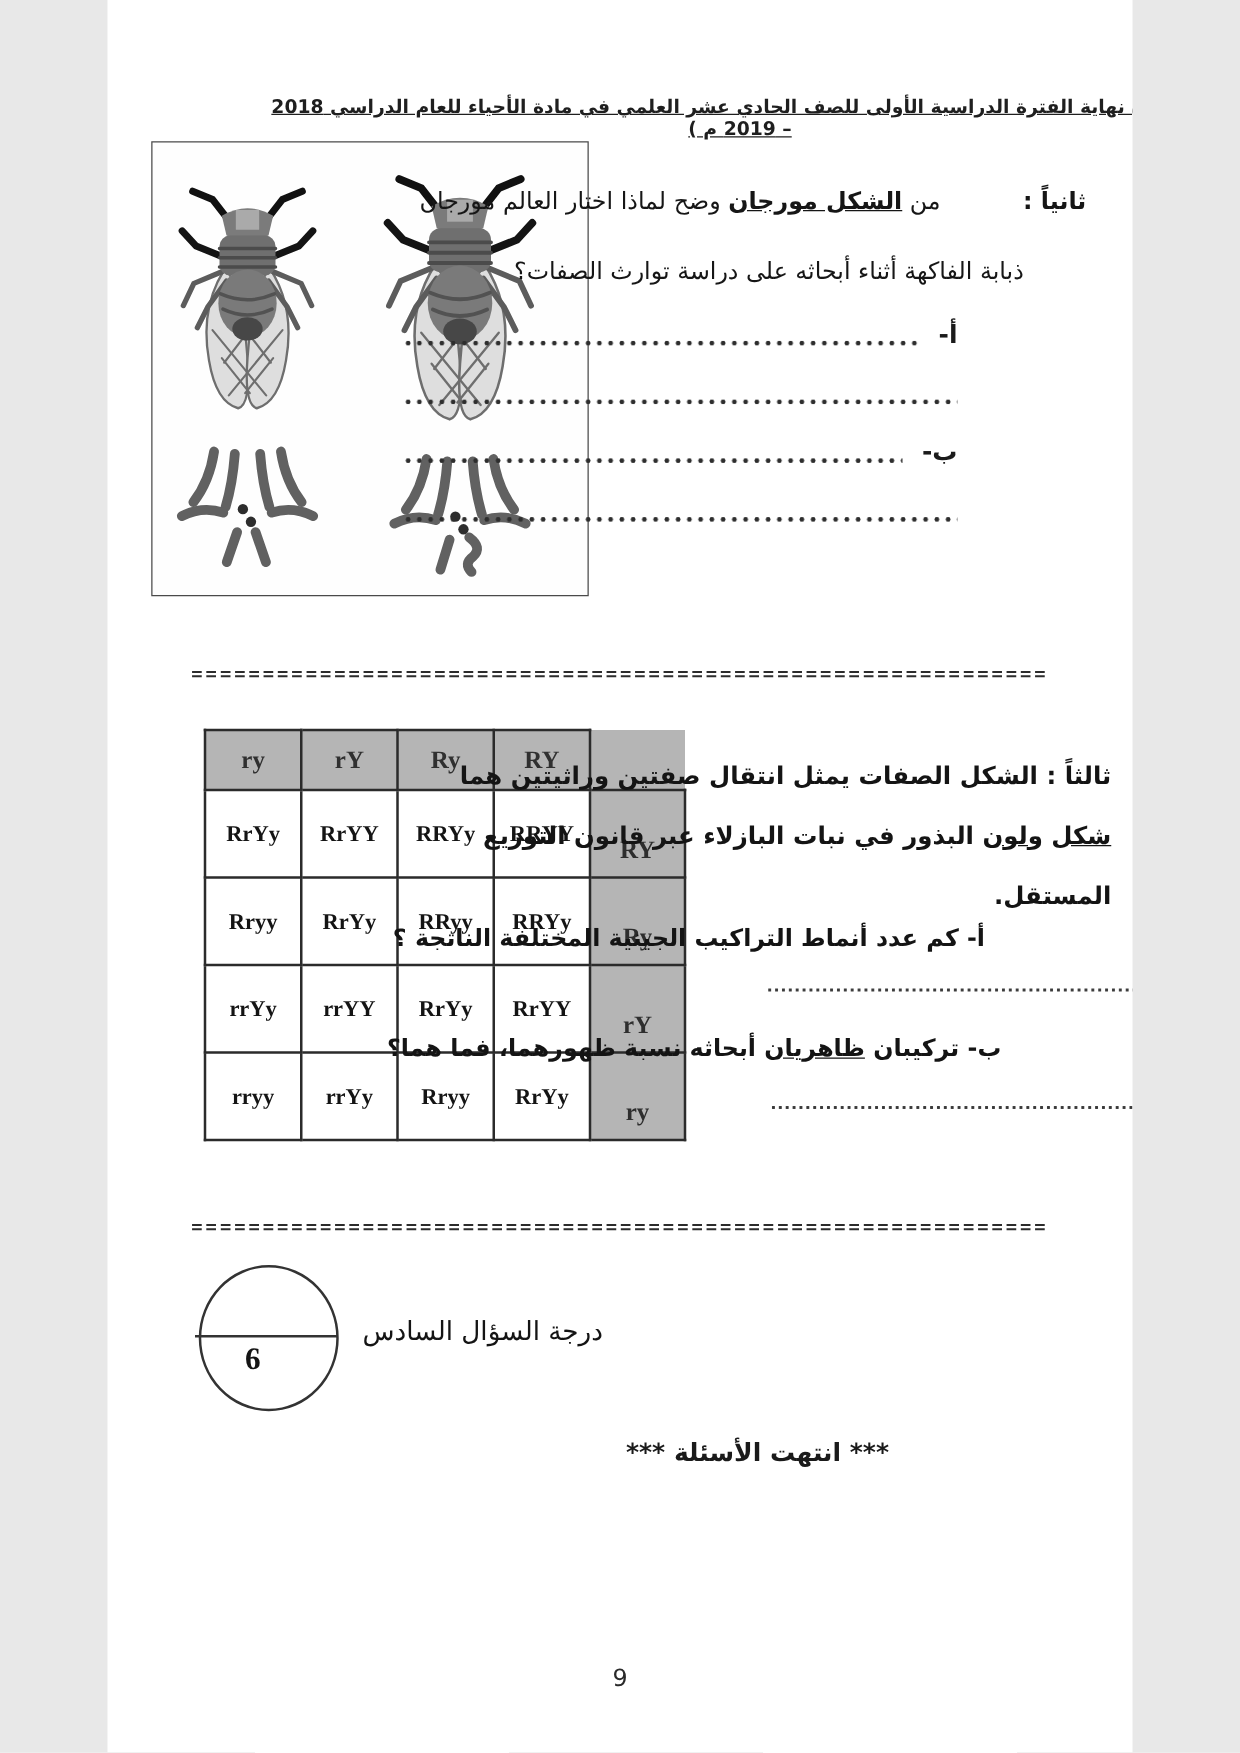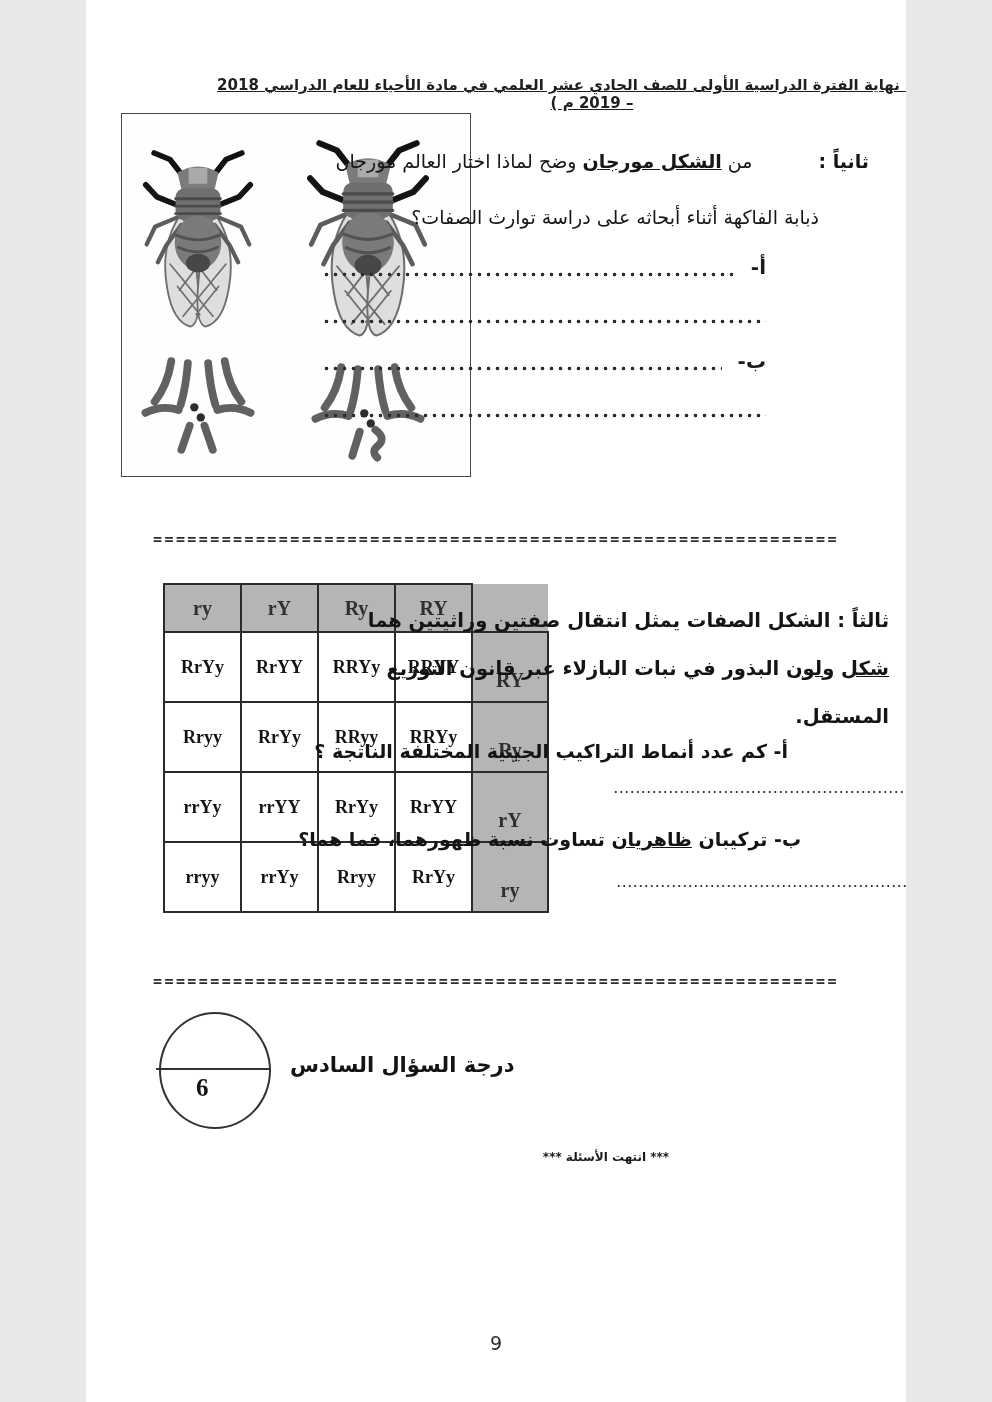--- a/index.html
+++ b/index.html
@@ -96,26 +96,26 @@
     position:absolute;left:70px;top:1068px;width:114px;height:0;
     border-top:2px solid #333;
   }
   .score-value{
     position:absolute;left:110px;top:1074px;
     font-family:"Liberation Serif","DejaVu Serif",serif;
     font-size:25px;font-weight:bold;color:#141414;
   }
   .score-label{
     position:absolute;left:204px;top:1053px;direction:rtl;
-    font-size:21px;font-weight:bold;color:#141414;
+    font-size:21px;font-weight:normal;color:#141414;
   }
   
   .end-note{
     position:absolute;left:300px;top:1150px;width:440px;text-align:center;
-    direction:rtl;font-size:12px;font-weight:bold;color:#1a1a1a;
+    direction:rtl;font-size:20px;font-weight:bold;color:#1a1a1a;
   }
   .page-number{
     position:absolute;left:0;top:1332px;width:100%;text-align:center;
     font-size:19px;color:#2a2a2a;
   }
 </style>
 </head>
 <body>
 
 <div class="page">
@@ -258,21 +258,21 @@
       <td class="gcol">ry</td>
     </tr>
   </tbody>
     </table>
 
   <div class="q3"><span class="prefix">ثالثاً :</span><span> الشكل الصفات يمثل انتقال صفتين وراثيتين هما </span><span class="trait">شكل</span><span> </span><span class="trait">ولون</span><span> البذور في نبات البازلاء عبر قانون التوزيع المستقل.</span></div>
 
   <div class="q3-item-a">أ-  كم عدد أنماط التراكيب الجينية المختلفة الناتجة ؟</div>
   <div class="q3-dots-a dots fine"></div>
 
-  <div class="q3-item-b"><span>ب-  </span><span>تركيبان </span><span class="u">ظاهريان</span><span> تساوت نسبة ظهورهما، فما هما؟</span></div>
+  <div class="q3-item-b"><span>ب-  </span><span>تركيبان </span><span class="u">ظاهريان</span><span> أبحاثه نسبة ظهورهما، فما هما؟</span></div>
   <div class="q3-dots-b dots fine"></div>
 
   <div class="sep" style="top:972px">============================================================</div>
 
   <div class="score-circle"></div>
   <div class="score-line"></div>
   <div class="score-value">6</div>
   <div class="score-label">درجة السؤال السادس</div>
 
   <div class="end-note">*** انتهت الأسئلة ***</div>

